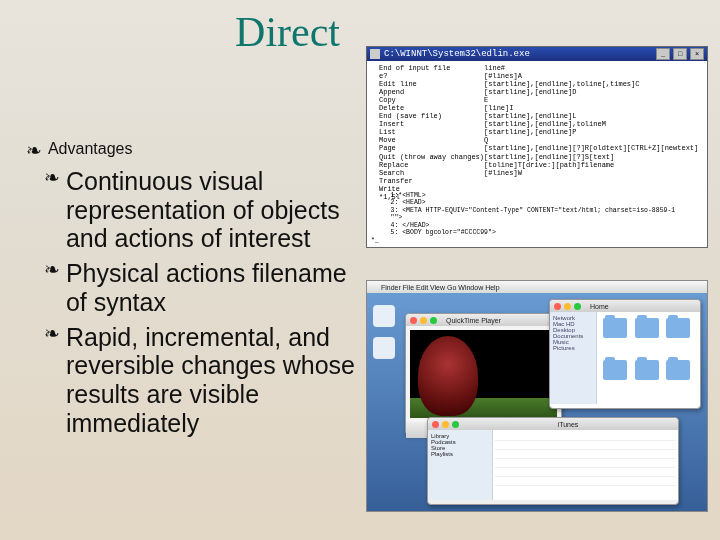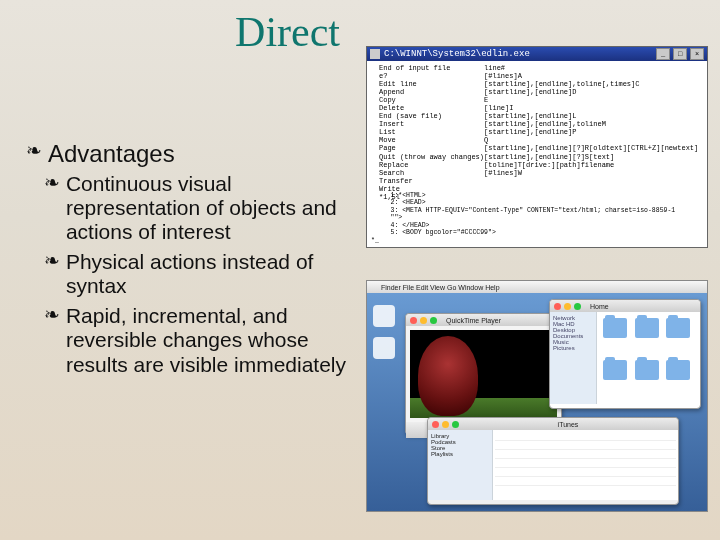--- a/index.html
+++ b/index.html
@@ -23,22 +23,22 @@
   }
   .content{
     position:absolute;
     top:140px;left:26px;width:340px;
     font-size:21px;
     line-height:1.15;
   }
   .l1{margin:0 0 4px 0;display:flex}
   .l2{margin:0 0 6px 18px;display:flex}
   .bullet-icon{flex:0 0 auto;margin-right:6px;font-size:19px;line-height:1.2}
-  .l1 .txt{font-size:24px}
-  .l2 .txt{font-size:21px}
+  .l1 .txt{font-size:16px}
+  .l2 .txt{font-size:25px}
 
   
   .term{
     position:absolute;top:10px;right:12px;
     width:340px;height:200px;
     background:#22c55e;border:1px solid #666;
     font-family:"Courier New",monospace;
     font-size:7px;line-height:1.15;
     color:#000;
     margin-top:36px;
@@ -109,21 +109,21 @@
     <div class="l1">
       <span class="bullet-icon">❧</span>
       <span class="txt">Advantages</span>
     </div>
     <div class="l2">
       <span class="bullet-icon">❧</span>
       <span class="txt">Continuous visual representation of objects and actions of interest</span>
     </div>
     <div class="l2">
       <span class="bullet-icon">❧</span>
-      <span class="txt">Physical actions instead of syntax</span>
+      <span class="txt">Physical actions filename of syntax</span>
     </div>
     <div class="l2">
       <span class="bullet-icon">❧</span>
       <span class="txt">Rapid, incremental, and reversible changes whose results are visible immediately</span>
     </div>
   </div>
 
   <div class="term">
     <div class="term-titlebar">
       <span class="term-ico"></span>

